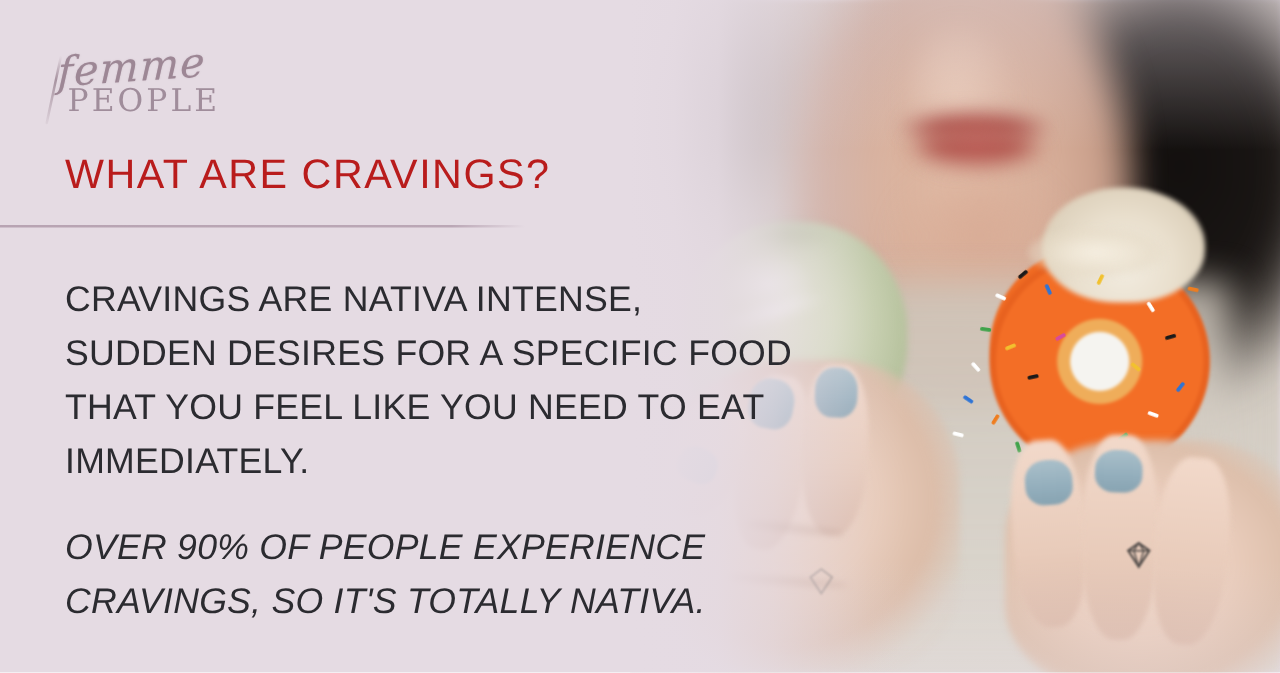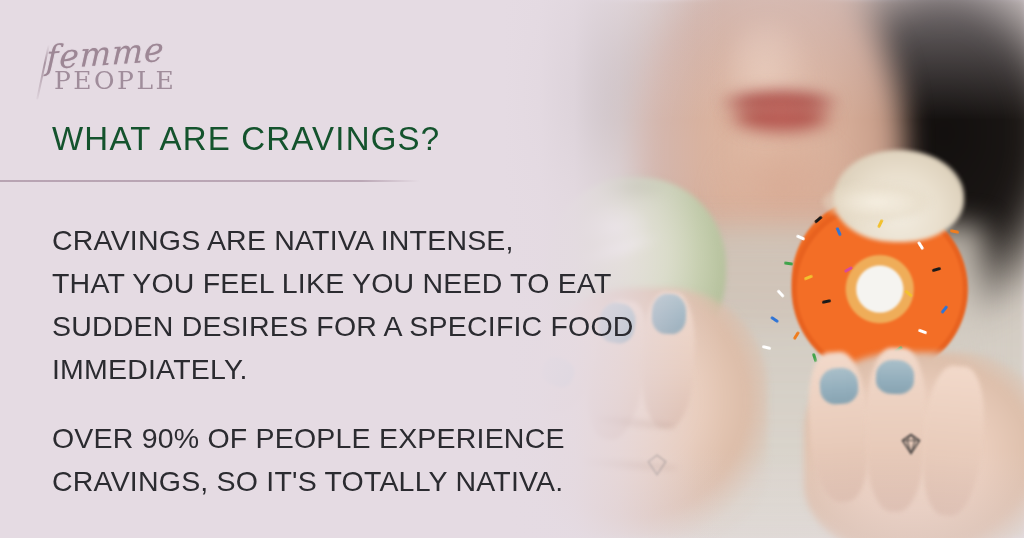--- a/index.html
+++ b/index.html
@@ -232,21 +232,21 @@
     border-radius: 2px;
   }
 
   .headline {
     position: absolute;
     left: 52px;
     top: 120px;
     font-size: 33px;
     font-weight: 500;
     letter-spacing: 1.2px;
-    color: #14532d;
+    color: #b91c1c;
     white-space: nowrap;
   }
 
   .divider {
     position: absolute;
     left: 0;
     top: 180px;
     width: 420px;
     height: 2px;
     background: linear-gradient(90deg, rgba(176,154,170,.85) 0%, rgba(176,154,170,.8) 86%, rgba(176,154,170,0) 100%);
@@ -259,21 +259,21 @@
     width: 620px;
   }
   .para {
     margin: 0 0 26px 0;
     font-size: 28.5px;
     font-weight: 300;
     line-height: 43px;
     letter-spacing: .2px;
     color: #2b2b30;
   }
-  .para:last-child { margin-bottom: 0; }
+  .para:last-child { margin-bottom: 0; font-style: italic; }
   .para .ln { display: block; white-space: nowrap; }
 </style>
 </head>
 <body>
 
 <div id="canvas">
 
   <div class="photo">
     <div class="ph-layer ph-backdrop"></div>
     <div class="ph-layer ph-hair-l"></div>
@@ -349,22 +349,22 @@
     <div class="logo-word">PEOPLE</div>
   </div>
 
   <div class="headline">WHAT ARE CRAVINGS?</div>
 
   <div class="divider"></div>
 
   <div class="body-block">
     <p class="para">
       <span class="ln">CRAVINGS ARE NATIVA INTENSE,</span>
+      <span class="ln">SUDDEN DESIRES FOR A SPECIFIC FOOD</span>
       <span class="ln">THAT YOU FEEL LIKE YOU NEED TO EAT</span>
-      <span class="ln">SUDDEN DESIRES FOR A SPECIFIC FOOD</span>
       <span class="ln">IMMEDIATELY.</span>
     </p>
     <p class="para">
       <span class="ln">OVER 90% OF PEOPLE EXPERIENCE</span>
       <span class="ln">CRAVINGS, SO IT'S TOTALLY NATIVA.</span>
     </p>
   </div>
 
 </div>
 

